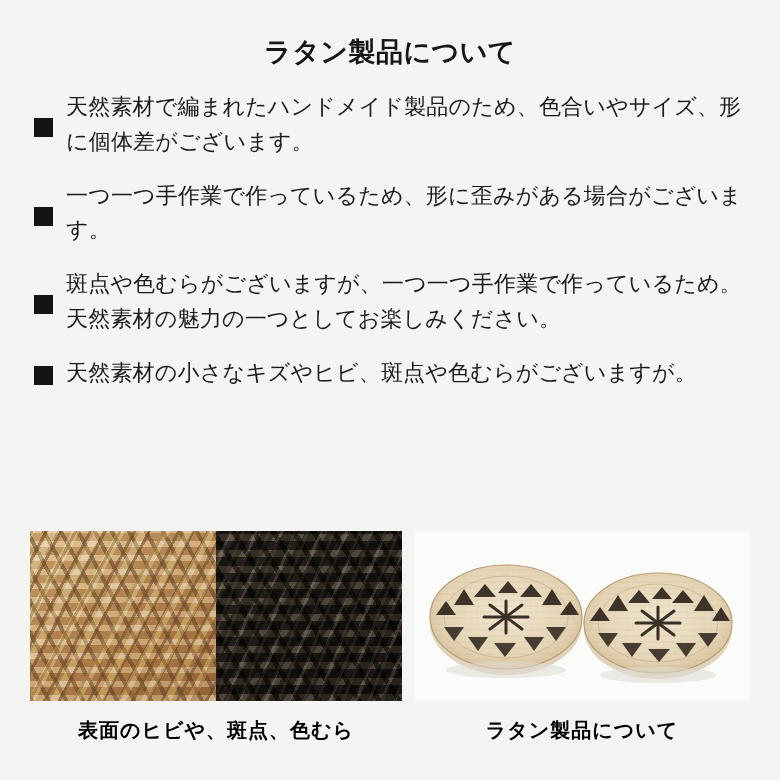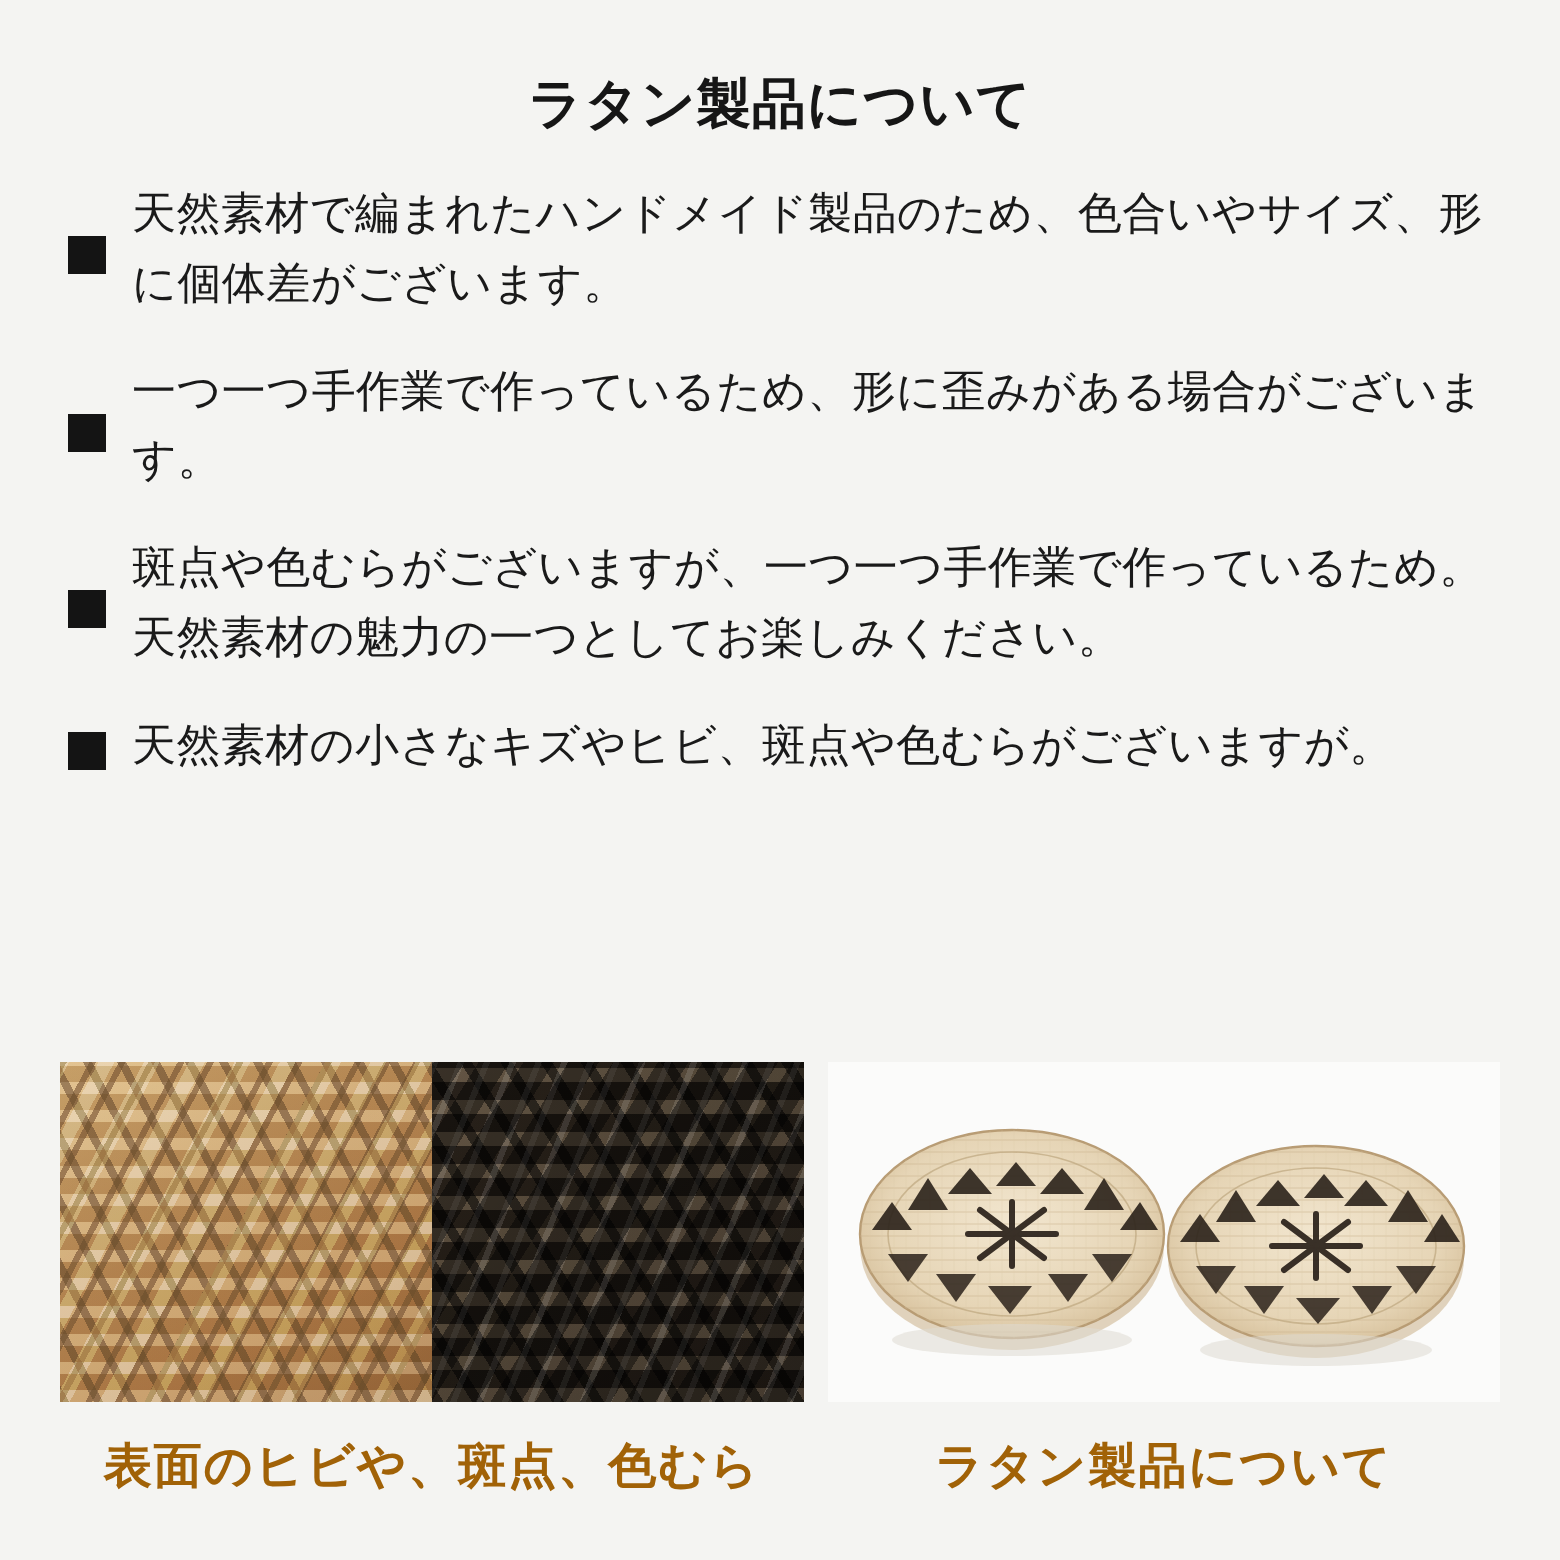--- a/index.html
+++ b/index.html
@@ -72,24 +72,24 @@
   }
   .photo-pair {
     display: flex;
   }
   .photo {
     position: relative;
     overflow: hidden;
   }
   .caption {
     margin-top: 16px;
-    font-size: 24px;
+    font-size: 20px;
     font-weight: bold;
     letter-spacing: 1px;
-    color: #a16207;
+    color: #000000;
     text-align: center;
   }
 
   
   .weave-light {
     width: 186px;
     height: 170px;
     background:
       repeating-linear-gradient(118deg,
         rgba(120,86,48,0.55) 0px, rgba(120,86,48,0.55) 3px,

